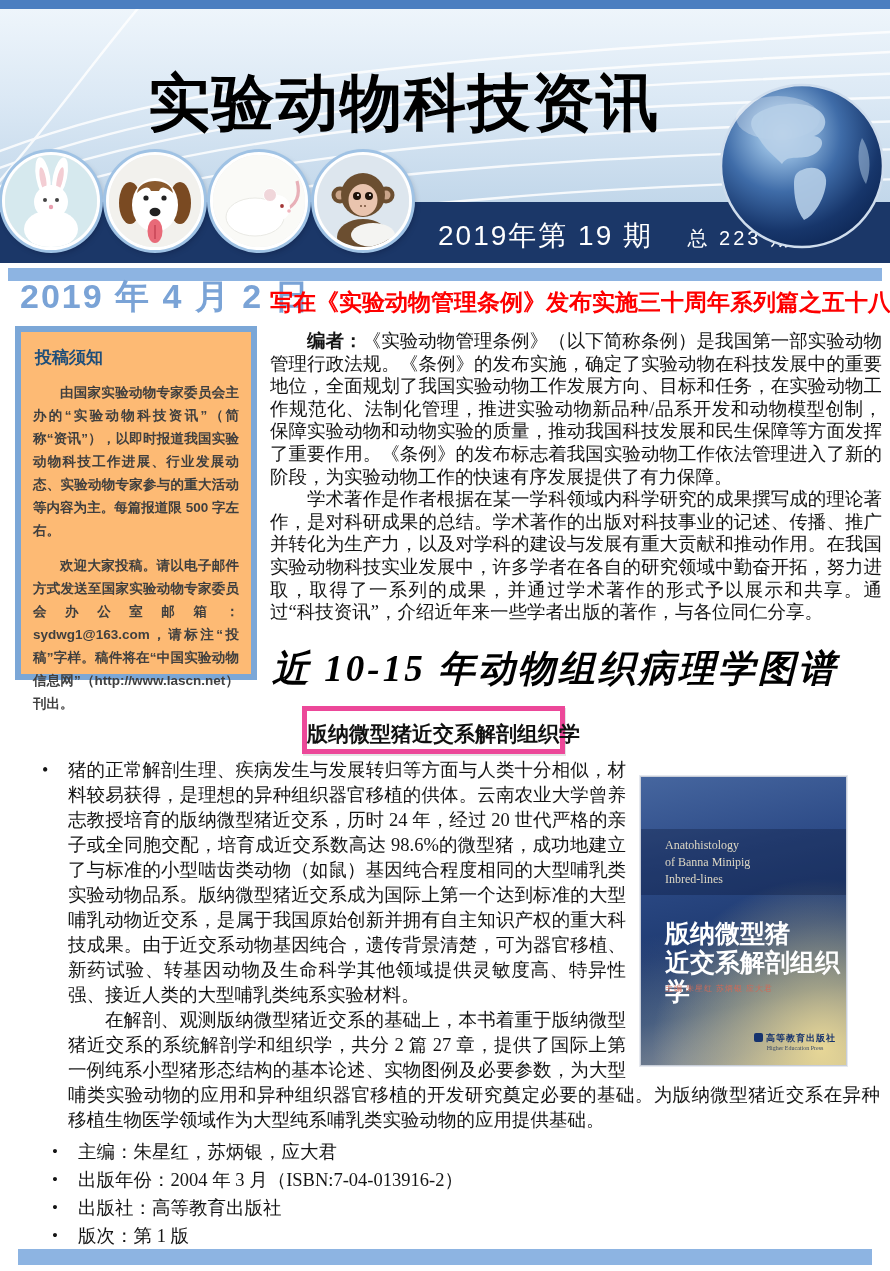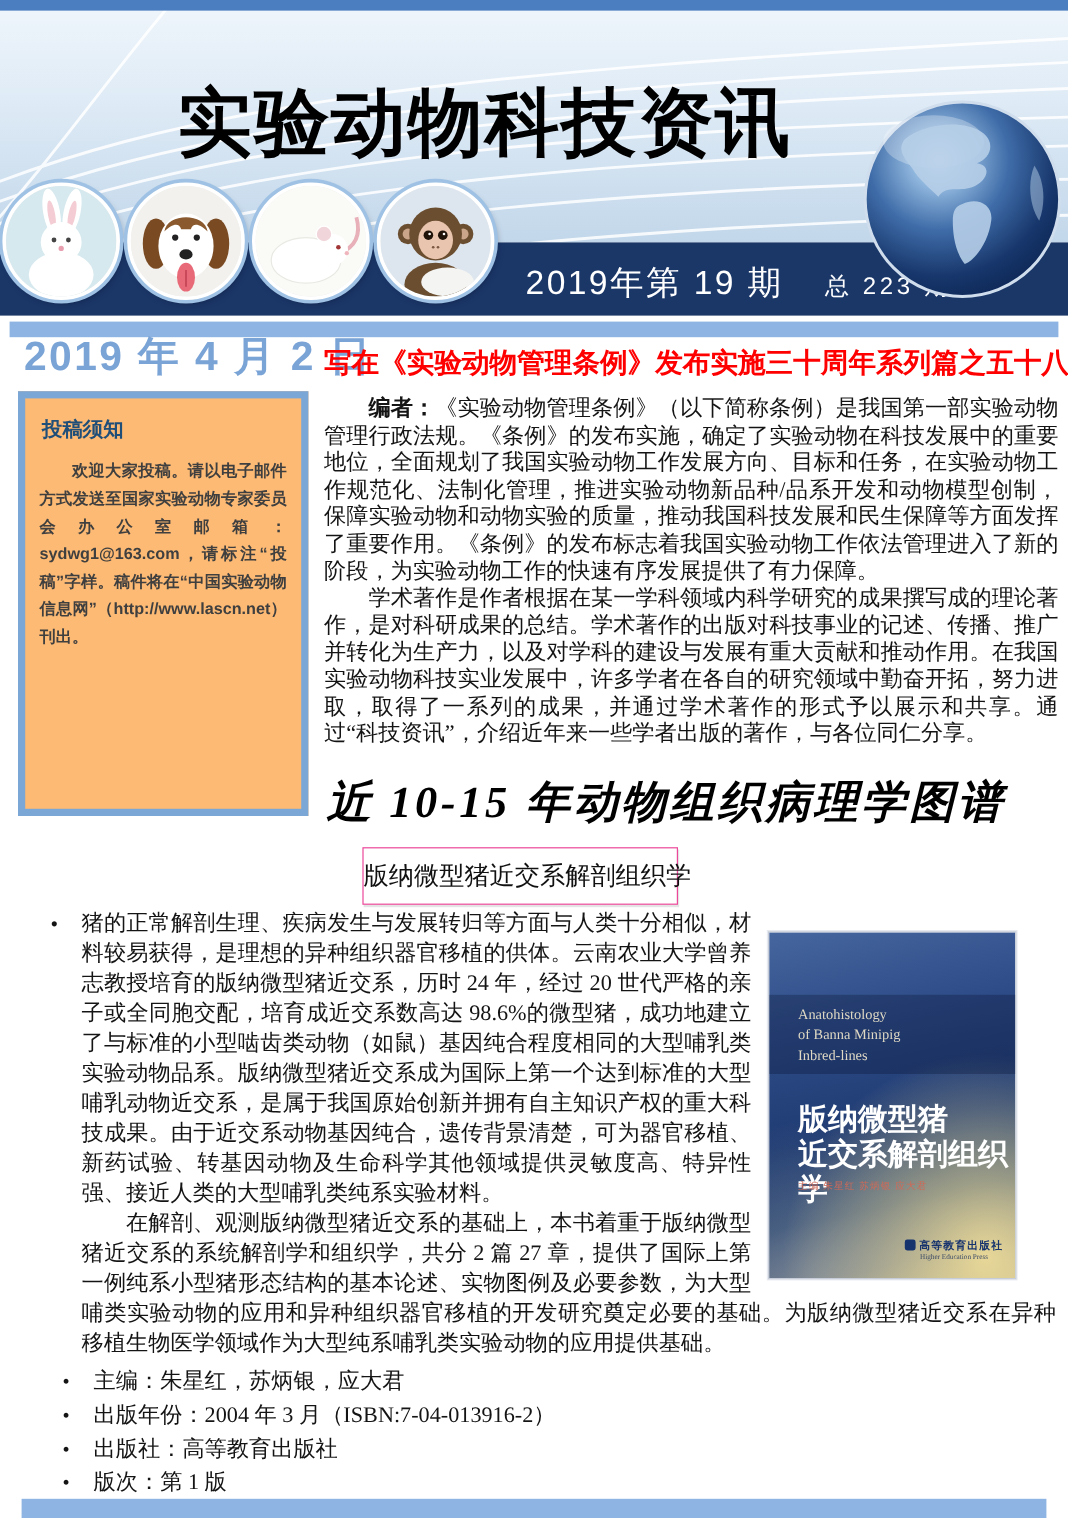--- a/index.html
+++ b/index.html
@@ -41,22 +41,22 @@
   .article{position:absolute;left:270px;top:289px;width:612px;}
   .article-title{color:#fe0000;font-weight:bold;font-size:23px;line-height:28px;margin:0 0 13px 0;
        white-space:nowrap;}
   .article p{margin:0;font-size:18.5px;line-height:22.6px;color:#141414;text-align:justify;text-indent:2em;}
   .article .ed-label{font-weight:bold;}
 
   
   .callig-heading{position:absolute;left:255px;top:644px;width:600px;text-align:center;
        font-size:37px;font-weight:bold;font-style:italic;letter-spacing:3px;color:#000;white-space:nowrap;}
   .sub-box{position:absolute;left:302px;top:706px;width:263px;height:48px;box-sizing:border-box;
-       border:1px solid #ec4899;box-shadow:1px 2px 0 #e4e4e4;background:#fff;
-       text-align:center;line-height:46px;font-size:21px;font-weight:normal;color:#111;white-space:nowrap;}
+       border:5px solid #ec4899;box-shadow:1px 2px 0 #e4e4e4;background:#fff;
+       text-align:center;line-height:46px;font-size:21px;font-weight:bold;color:#111;white-space:nowrap;}
   .main-sec{position:absolute;left:30px;top:758px;width:850px;color:#141414;}
   .wrap-para{margin:0;font-size:18.5px;line-height:25px;text-align:justify;position:relative;padding-left:38px;}
   .wrap-para.bulleted:before{content:"\2022";position:absolute;left:12px;top:0;font-size:18px;}
   .wrap-para.indent{text-indent:2em;}
   .book-list{margin-top:5px;}
   .book-list .list-row{position:relative;padding-left:48px;font-size:18.5px;line-height:28px;}
   .book-list .list-row:before{content:"\2022";position:absolute;left:22px;top:0;font-size:17px;}
 
   
   .book-float{float:right;width:205px;height:288px;margin:18px 33px 8px 14px;position:relative;
@@ -189,20 +189,21 @@
         <circle cx="48" cy="51" r="1.1" fill="#7a5740"></circle>
       <ellipse cx="56" cy="80" rx="22" ry="12" fill="#f4f4f2"></ellipse>
     </svg>
   </div>
 </div>
 
 <div class="date-label">2019 年 4 月 2 日</div>
 
 <div class="notice-box">
   <div class="notice-title">投稿须知</div>
+  <p>由国家实验动物专家委员会主办的“实验动物科技资讯”（简称“资讯”），以即时报道我国实验动物科技工作进展、行业发展动态、实验动物专家参与的重大活动等内容为主。每篇报道限 500 字左右。</p>
   <p><span>欢迎大家投稿。请以电子邮件方式发送至国家实验动物专家委员会办公室邮箱：</span><span class="notice-email">sydwg1@163.com</span><span>，请标注“投稿”字样。稿件将在“中国实验动物信息网”（http://www.lascn.net）刊出。</span></p>
 </div>
 
 <div class="article">
   <div class="article-title">写在《实验动物管理条例》发布实施三十周年系列篇之五十八</div>
   <p><span class="ed-label">编者：</span><span>《实验动物管理条例》（以下简称条例）是我国第一部实验动物管理行政法规。《条例》的发布实施，确定了实验动物在科技发展中的重要地位，全面规划了我国实验动物工作发展方向、目标和任务，在实验动物工作规范化、法制化管理，推进实验动物新品种/品系开发和动物模型创制，保障实验动物和动物实验的质量，推动我国科技发展和民生保障等方面发挥了重要作用。《条例》的发布标志着我国实验动物工作依法管理进入了新的阶段，为实验动物工作的快速有序发展提供了有力保障。</span></p>
   <p>学术著作是作者根据在某一学科领域内科学研究的成果撰写成的理论著作，是对科研成果的总结。学术著作的出版对科技事业的记述、传播、推广并转化为生产力，以及对学科的建设与发展有重大贡献和推动作用。在我国实验动物科技实业发展中，许多学者在各自的研究领域中勤奋开拓，努力进取，取得了一系列的成果，并通过学术著作的形式予以展示和共享。通过“科技资讯”，介绍近年来一些学者出版的著作，与各位同仁分享。</p>
 </div>
 
 <div class="callig-heading">近 10-15 年动物组织病理学图谱</div>

